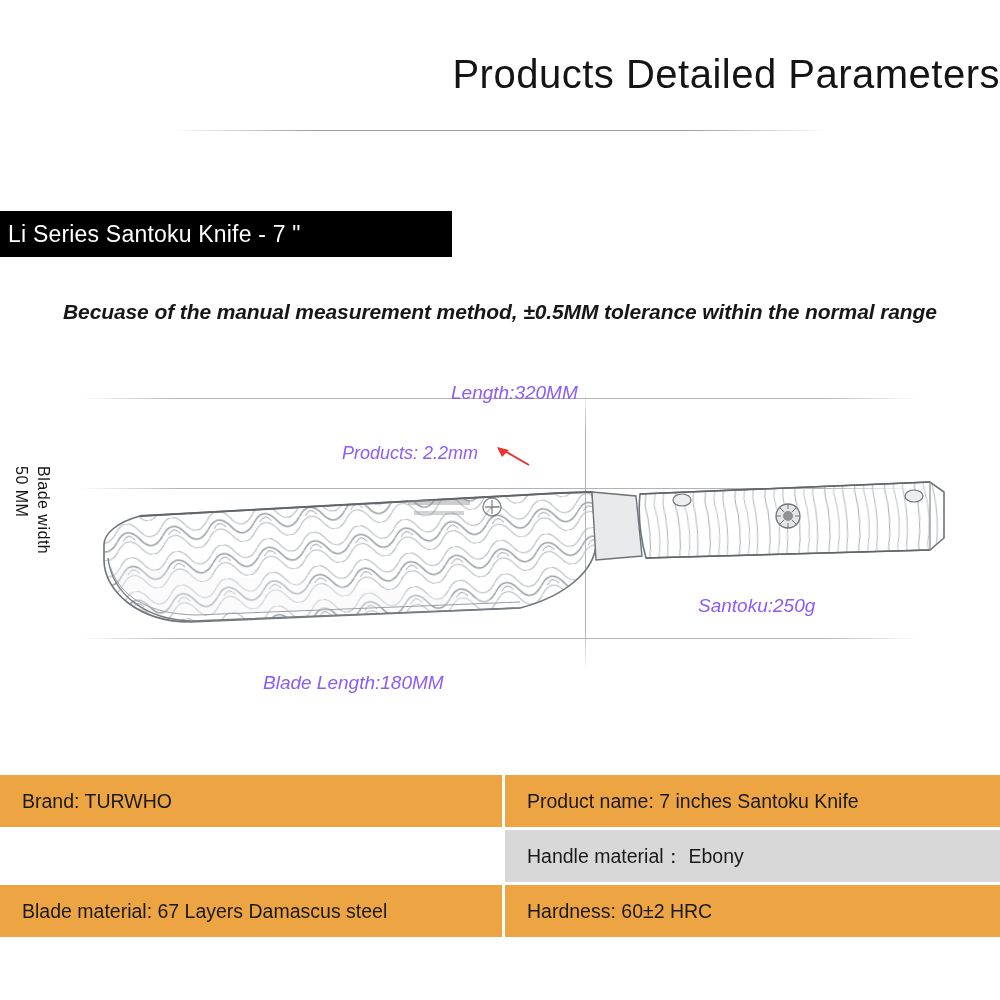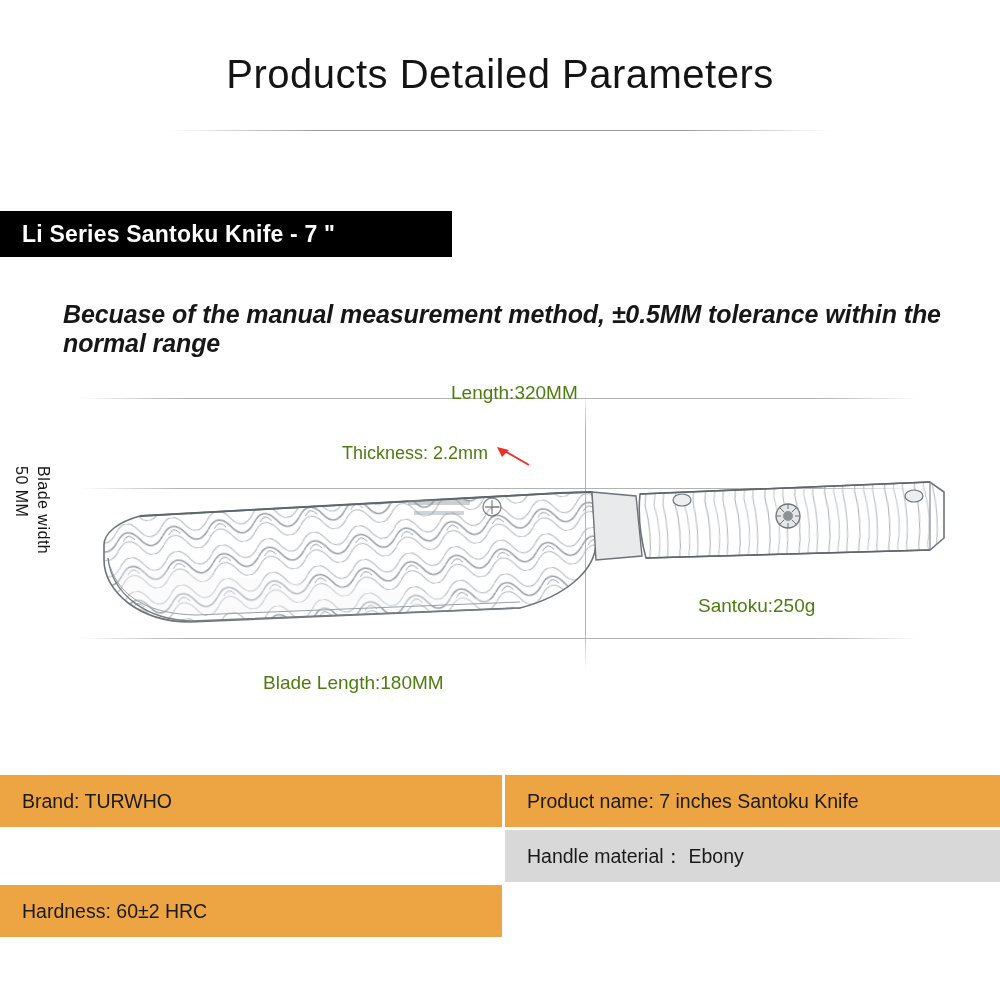--- a/index.html
+++ b/index.html
@@ -15,21 +15,21 @@
     color: #1a1a1a;
     overflow: hidden;
   }
 
   
   .page-title {
     position: absolute;
     top: 52px;
     left: 0;
     width: 1000px;
-    text-align: center;
+    text-align: right;
     font-size: 40px;
     font-weight: 400;
     letter-spacing: 0.5px;
     color: #141414;
   }
   .title-rule {
     position: absolute;
     top: 130px;
     left: 170px;
     width: 660px;
@@ -41,33 +41,32 @@
   .series-label {
     position: absolute;
     top: 211px;
     left: 0;
     height: 46px;
     width: 452px;
     background: #000000;
     color: #ffffff;
     font-size: 23px;
     line-height: 46px;
-    padding-left: 22px;
+    padding-left: 8px;
     box-sizing: border-box;
     letter-spacing: 0.2px;
-    font-weight: bold;
   }
 
   
   .note {
     position: absolute;
     top: 300px;
     left: 63px;
     width: 880px;
-    font-size: 25px;
+    font-size: 21px;
     font-style: italic;
     font-weight: 700;
     color: #171717;
     letter-spacing: -0.1px;
   }
 
   
   .diagram {
     position: absolute;
     top: 370px;
@@ -82,22 +81,23 @@
   }
   .guide-v {
     position: absolute;
     width: 1px;
     background: linear-gradient(to bottom, rgba(200,200,200,0), rgba(170,170,170,0.9) 14%, rgba(170,170,170,0.9) 86%, rgba(200,200,200,0));
   }
 
   .lbl {
     position: absolute;
     font-size: 19px;
-    color: #4d7c0f;
+    color: #8b5cf6;
     white-space: nowrap;
+    font-style: italic;
   }
   .lbl-length   { top: 12px;  left: 451px; }
   .lbl-thick    { top: 73px;  left: 342px; font-size: 18px; }
   .lbl-weight   { top: 225px; left: 698px; }
   .lbl-blade-len{ top: 302px; left: 221px; margin-left: 42px; }
   .lbl-handle   { top: 302px; left: 681px; }
 
   .lbl-bladewidth {
     position: absolute;
     top: 96px;
@@ -207,21 +207,21 @@
 
     <circle cx="788" cy="146" r="12" fill="#e4e6e8" stroke="#6d7378" stroke-width="1.3"></circle>
     <circle cx="788" cy="146" r="5" fill="#8d9297"></circle>
     <g stroke="#6d7378" stroke-width="1">
       <path d="M788 134 v5 M788 153 v5 M776 146 h5 M795 146 h5"></path>
       <path d="M780 138 l4 4 M796 138 l-4 4 M780 154 l4 -4 M796 154 l-4 -4"></path>
     </g>
   </svg>
 
   <div class="lbl lbl-length">Length:320MM</div>
-  <div class="lbl lbl-thick">Thickness: 2.2mm</div>
+  <div class="lbl lbl-thick">Products: 2.2mm</div>
 
   <svg class="arrow-red" viewBox="0 0 34 22">
     <path d="M32 20 L 6 5" stroke="#e8342a" stroke-width="2" fill="none"></path>
     <path d="M0 2 L 12 5 L 5 12 Z" fill="#e8342a"></path>
   </svg>
 
   <div class="lbl-bladewidth">
     <span>Blade width</span>
     <span>50 MM</span>
   </div>
@@ -230,14 +230,15 @@
   <div class="lbl lbl-blade-len">Blade Length:180MM</div>
 </div>
 
 <div class="spec-table">
   <div class="cell orange">Brand: TURWHO</div>
   <div class="cell orange">Product name: 7 inches Santoku Knife</div>
 
   <div class="cell empty"></div>
   <div class="cell grey">Handle material：  Ebony</div>
 
+  <div class="cell orange">Blade material: 67 Layers Damascus steel</div>
   <div class="cell orange">Hardness: 60±2 HRC</div>
 </div>
 
 </body></html>

